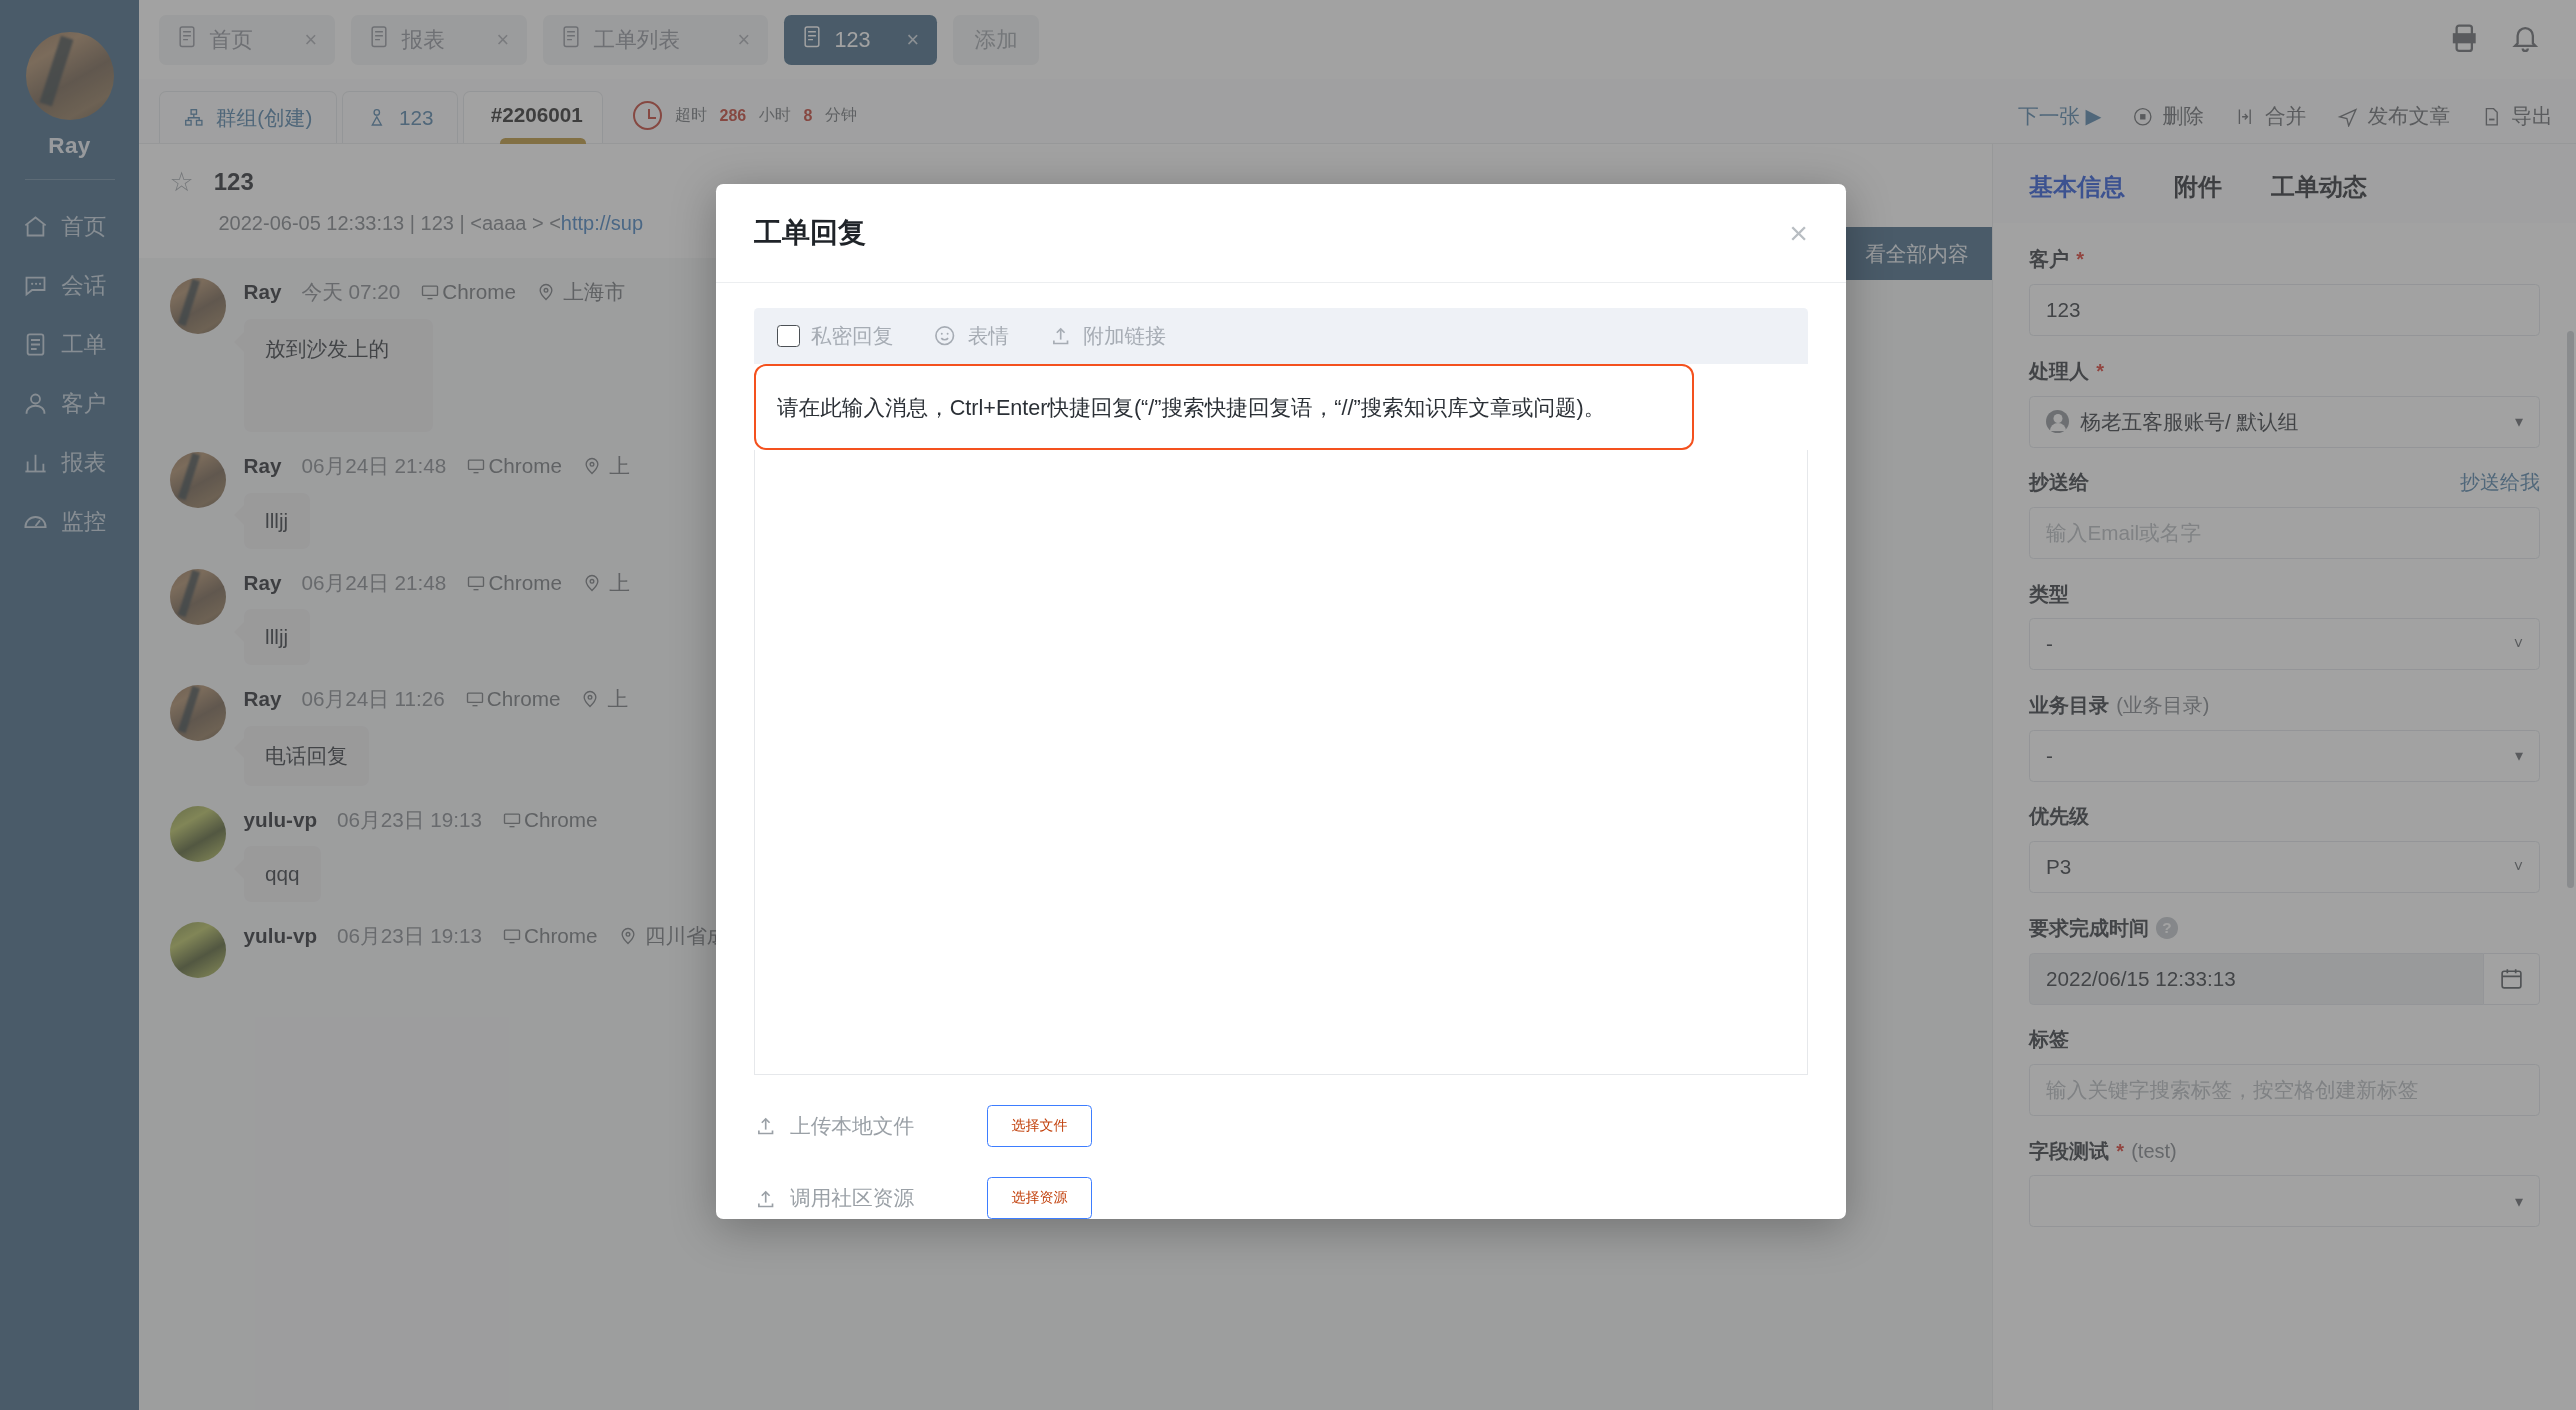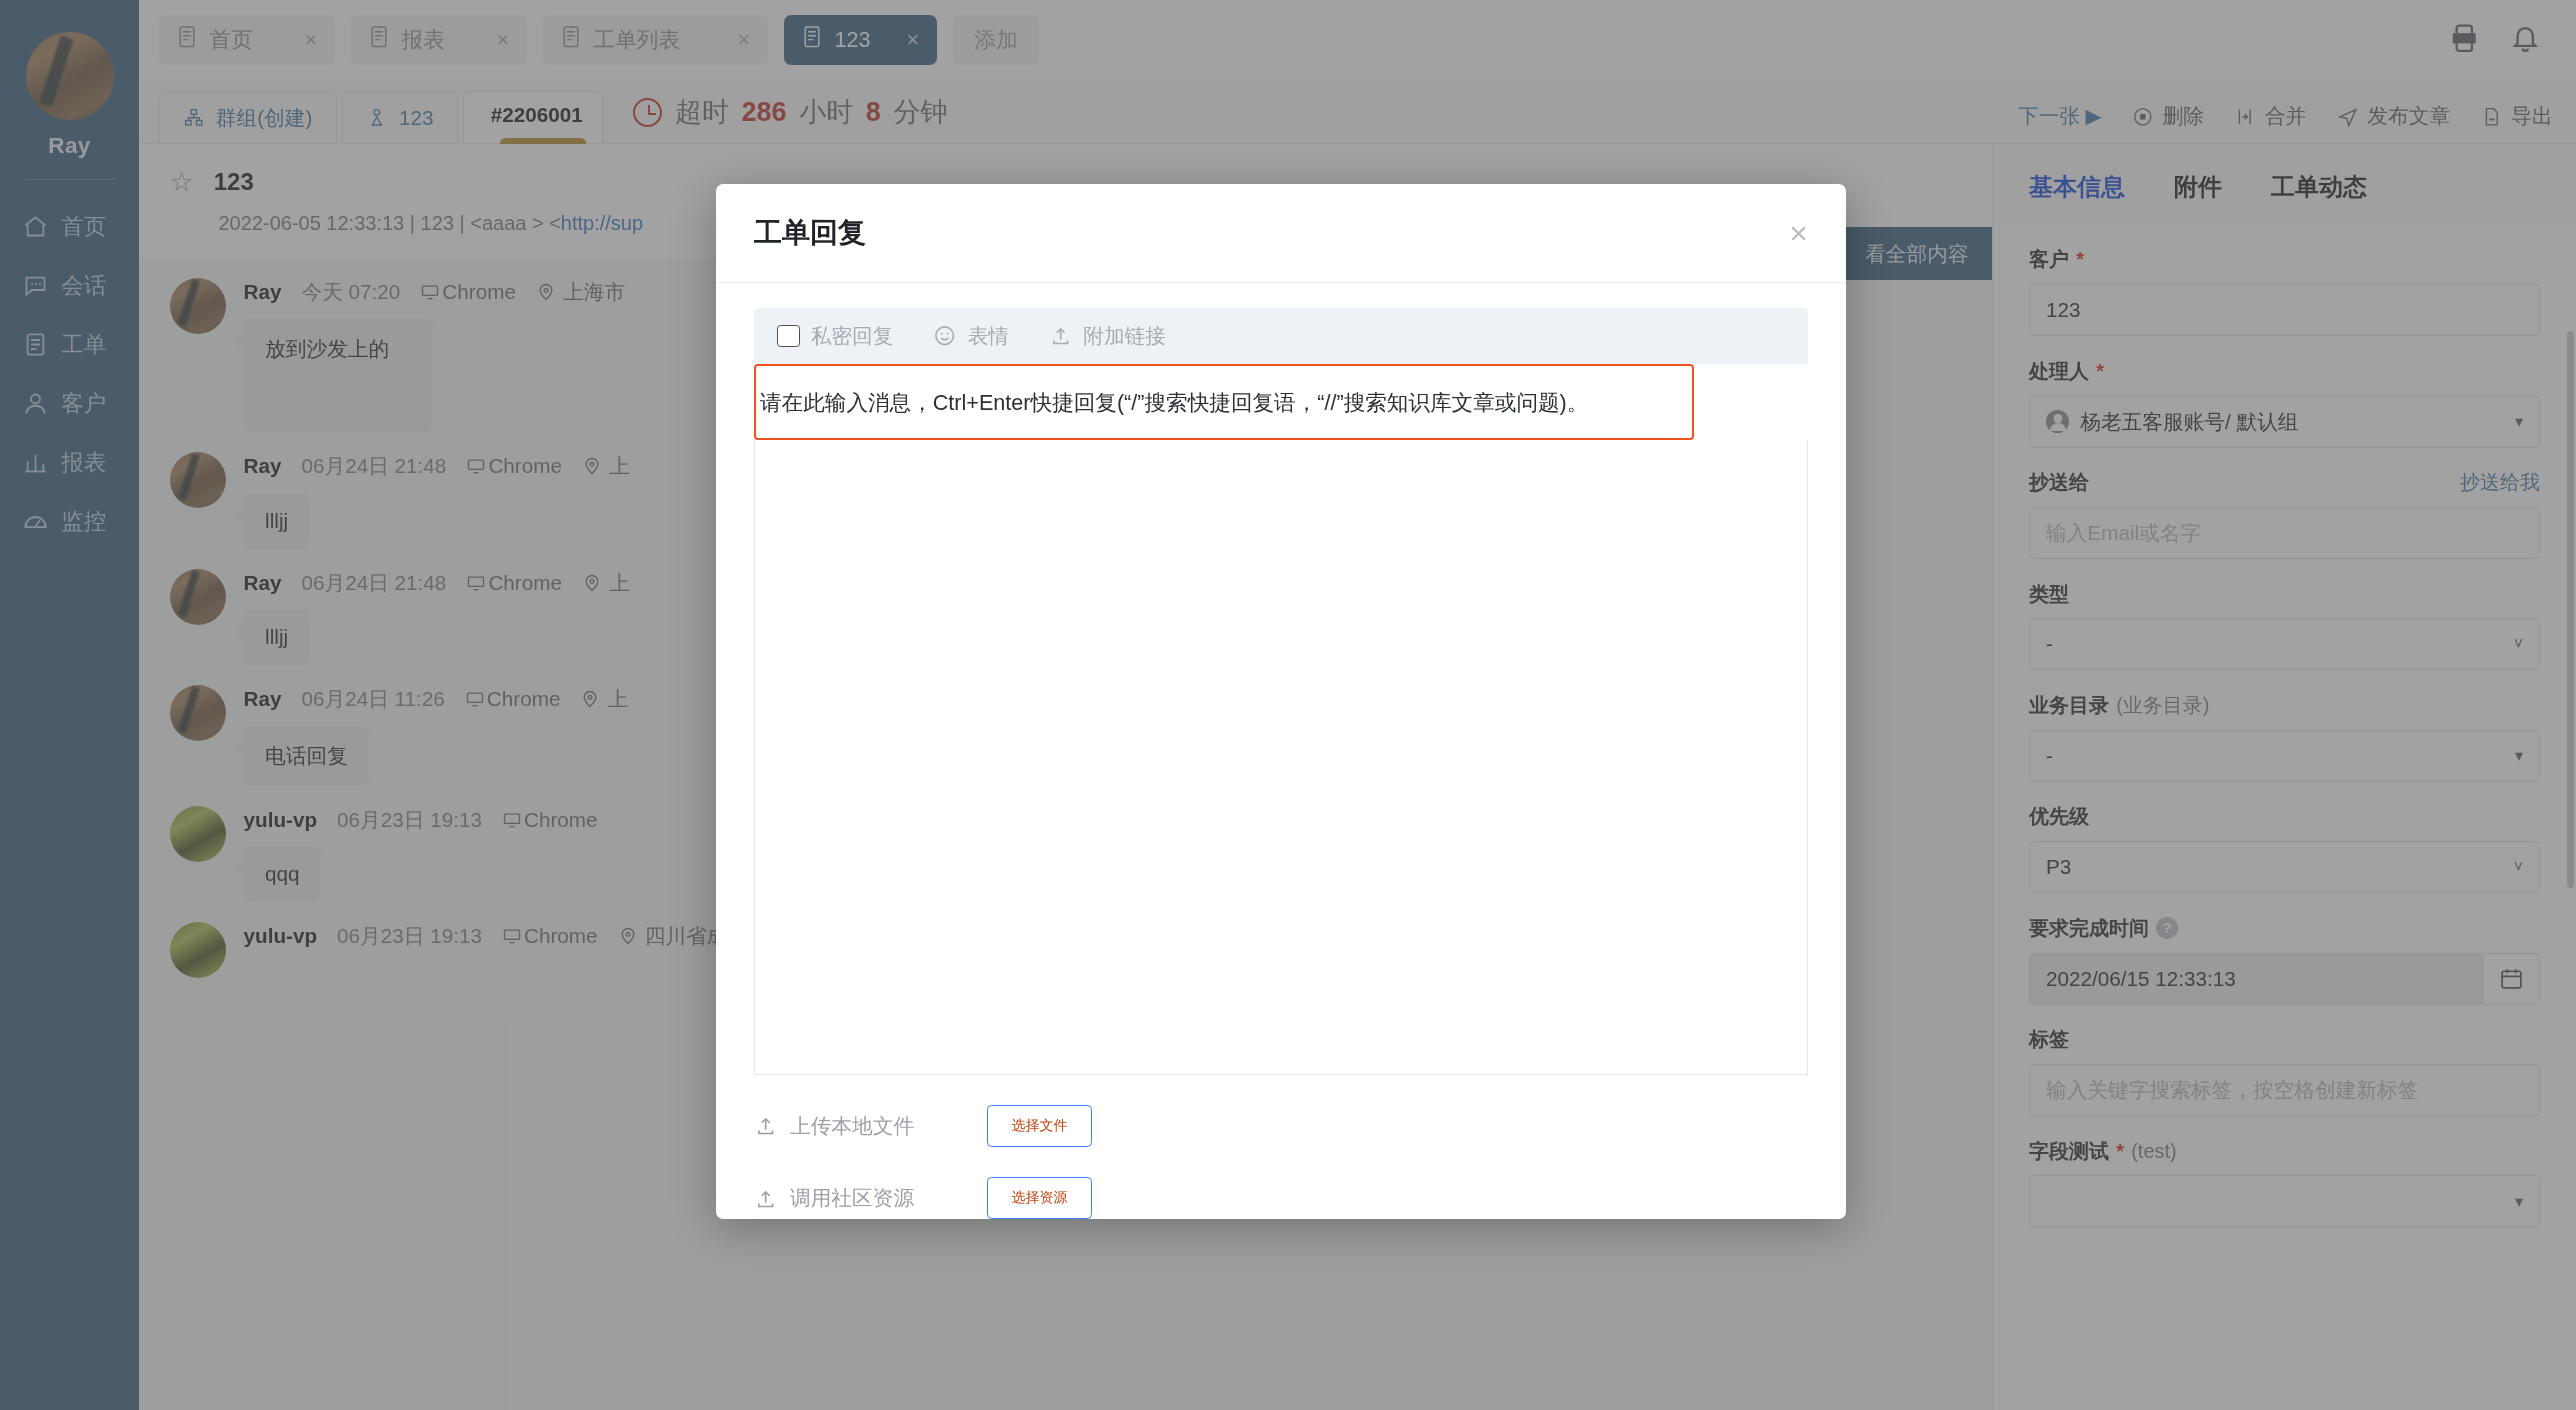--- a/index.html
+++ b/index.html
@@ -94,21 +94,21 @@
     padding-right: 16px;
     flex-direction: column;
   }
   .chip svg { width:21.6px; height:21.6px; stroke: currentColor; fill:none; stroke-width:1.5;}
   .badge-assigned {
     background:#b9912f; color:#fff; font-size:19px; font-weight:normal;
     border-radius: 5.4px; padding: 5.4px 14.4px; margin-left: 12.6px;
   }
   .overdue {
     display:flex; align-items:center; gap: 12.6px; margin-left: 25px;
-    font-size: 27px; color:#6b7075; padding-bottom: 12.6px;
+    font-size: 16px; color:#6b7075; padding-bottom: 12.6px;
   }
   .overdue .num { color:#c0392b; font-weight:bold; }
   .overdue .clock { width:29px; height:29px; border-radius:50%; border:2.7px solid #c0392b; position:relative;}
   .overdue .clock::before{content:"";position:absolute;left:50%;top:5.4px;width:1.8px;height:9px;background:#c0392b;}
   .overdue .clock::after{content:"";position:absolute;left:50%;top:13.5px;width:8px;height:1.8px;background:#c0392b;}
   .subhead-right { margin-left:auto; display:flex; align-items:center; gap:30.5px; padding: 0 23.4px 12.6px 0; font-size:20.7px; color:#5f6368;}
   .subhead-right .link { color:#4a7da6; display:flex; align-items:center; gap:5.4px;}
   .subhead-right .act { display:flex; align-items:center; gap:9px;}
   .subhead-right svg { width:21.6px; height:21.6px; stroke:currentColor; fill:none; stroke-width:1.5;}
 
@@ -205,22 +205,22 @@
   .modal-body { flex:1; padding: 25px 38px 0 38px; display:flex; flex-direction:column; min-height:0;}
   .reply-toolbar {
     height: 56px; background:#eef1f6; border-radius: 4.5px 4.5px 0 0;
     display:flex; align-items:center; gap: 40px; padding: 0 23.4px;
     font-size: 20.7px; color:#a6acb4;
   }
   .tb-item { display:flex; align-items:center; gap:10.8px; }
   .tb-check { width:22.5px;height:22.5px;border:1.8px solid #4b5055; border-radius:3.6px; background:#fff;}
   .tb-item svg { width:23.4px;height:23.4px;stroke:#a6acb4;fill:none;stroke-width:1.7;}
   .reply-input {
-    border: 2.7px solid #f4511e; border-radius: 4px;
-    height: 76px; display:flex; align-items:center; padding: 0 4px;
+    border: 2.7px solid #f4511e; border-radius: 12px;
+    height: 86px; display:flex; align-items:center; padding: 0 21px;
     width: 940px;
   }
   .reply-input .ph { font-size: 21.6px; color:#2b3036; }
   .reply-rest { flex:1; border:0.9px solid #e6e8eb; border-top:none; background:#fff; margin-top:0; min-height:0;}
   .attach-row { display:flex; align-items:center; gap: 25px; margin-top: 30.5px; }
   .attach-row .lbl { display:flex; align-items:center; gap:12.6px; font-size:20.7px; color:#9aa0a6; min-width: 208px;}
   .attach-row .lbl svg { width:23.4px;height:23.4px;stroke:#9aa0a6;fill:none;stroke-width:1.7;}
   .pick-btn {
     border:0.9px solid #3d7dff; border-radius:4.5px; color:#c2410c;
     font-size:14px; padding: 10.8px 23.4px; background:#fff;

